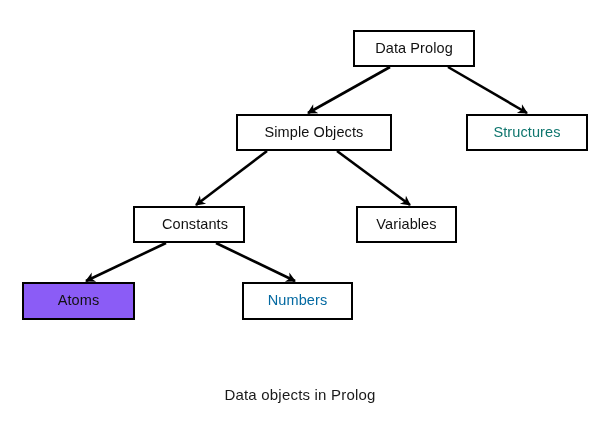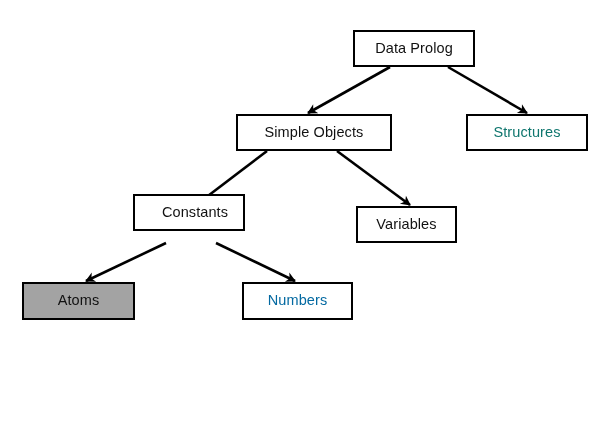--- a/index.html
+++ b/index.html
@@ -80,28 +80,29 @@
   <div id="nodes-layer">
       <div class="node" style="left: 353px; top: 30px; width: 122px; height: 37px; background: rgb(255, 255, 255); border-color: rgb(0, 0, 0); color: rgb(17, 17, 17);">
         <span class="node-label">Data Prolog</span>
       </div>
       <div class="node" style="left: 236px; top: 114px; width: 156px; height: 37px; background: rgb(255, 255, 255); border-color: rgb(0, 0, 0); color: rgb(17, 17, 17);">
         <span class="node-label">Simple Objects</span>
       </div>
       <div class="node" style="left: 466px; top: 114px; width: 122px; height: 37px; background: rgb(255, 255, 255); border-color: rgb(0, 0, 0); color: #0f766e; justify-content: center;">
         <span class="node-label">Structures</span>
       </div>
-      <div class="node" style="left: 133px; top: 194px; width: 112px; height: 37px; background: rgb(255, 255, 255); border-color: rgb(0, 0, 0); color: rgb(17, 17, 17); padding-left: 12px;">
+      <div class="node" style="left: 133px; top: 206px; width: 112px; height: 37px; background: rgb(255, 255, 255); border-color: rgb(0, 0, 0); color: rgb(17, 17, 17); padding-left: 12px;">
         <span class="node-label">Constants</span>
       </div>
       <div class="node" style="left: 356px; top: 206px; width: 101px; height: 37px; background: rgb(255, 255, 255); border-color: rgb(0, 0, 0); color: rgb(17, 17, 17);">
         <span class="node-label">Variables</span>
       </div>
-      <div class="node" style="left: 22px; top: 282px; width: 113px; height: 38px; background: #a3a3a3; border-color: rgb(0, 0, 0); color: rgb(17, 17, 17);">
+      <div class="node" style="left: 22px; top: 282px; width: 113px; height: 38px; background: #8b5cf6; border-color: rgb(0, 0, 0); color: rgb(17, 17, 17);">
         <span class="node-label">Atoms</span>
       </div>
       <div class="node" style="left: 242px; top: 282px; width: 111px; height: 38px; background: rgb(255, 255, 255); border-color: rgb(0, 0, 0); color: #0369a1;">
         <span class="node-label">Numbers</span>
       </div>
     </div>
 
+  <div id="caption">Data objects in Prolog</div>
 
 </div>
 
 </body></html>

